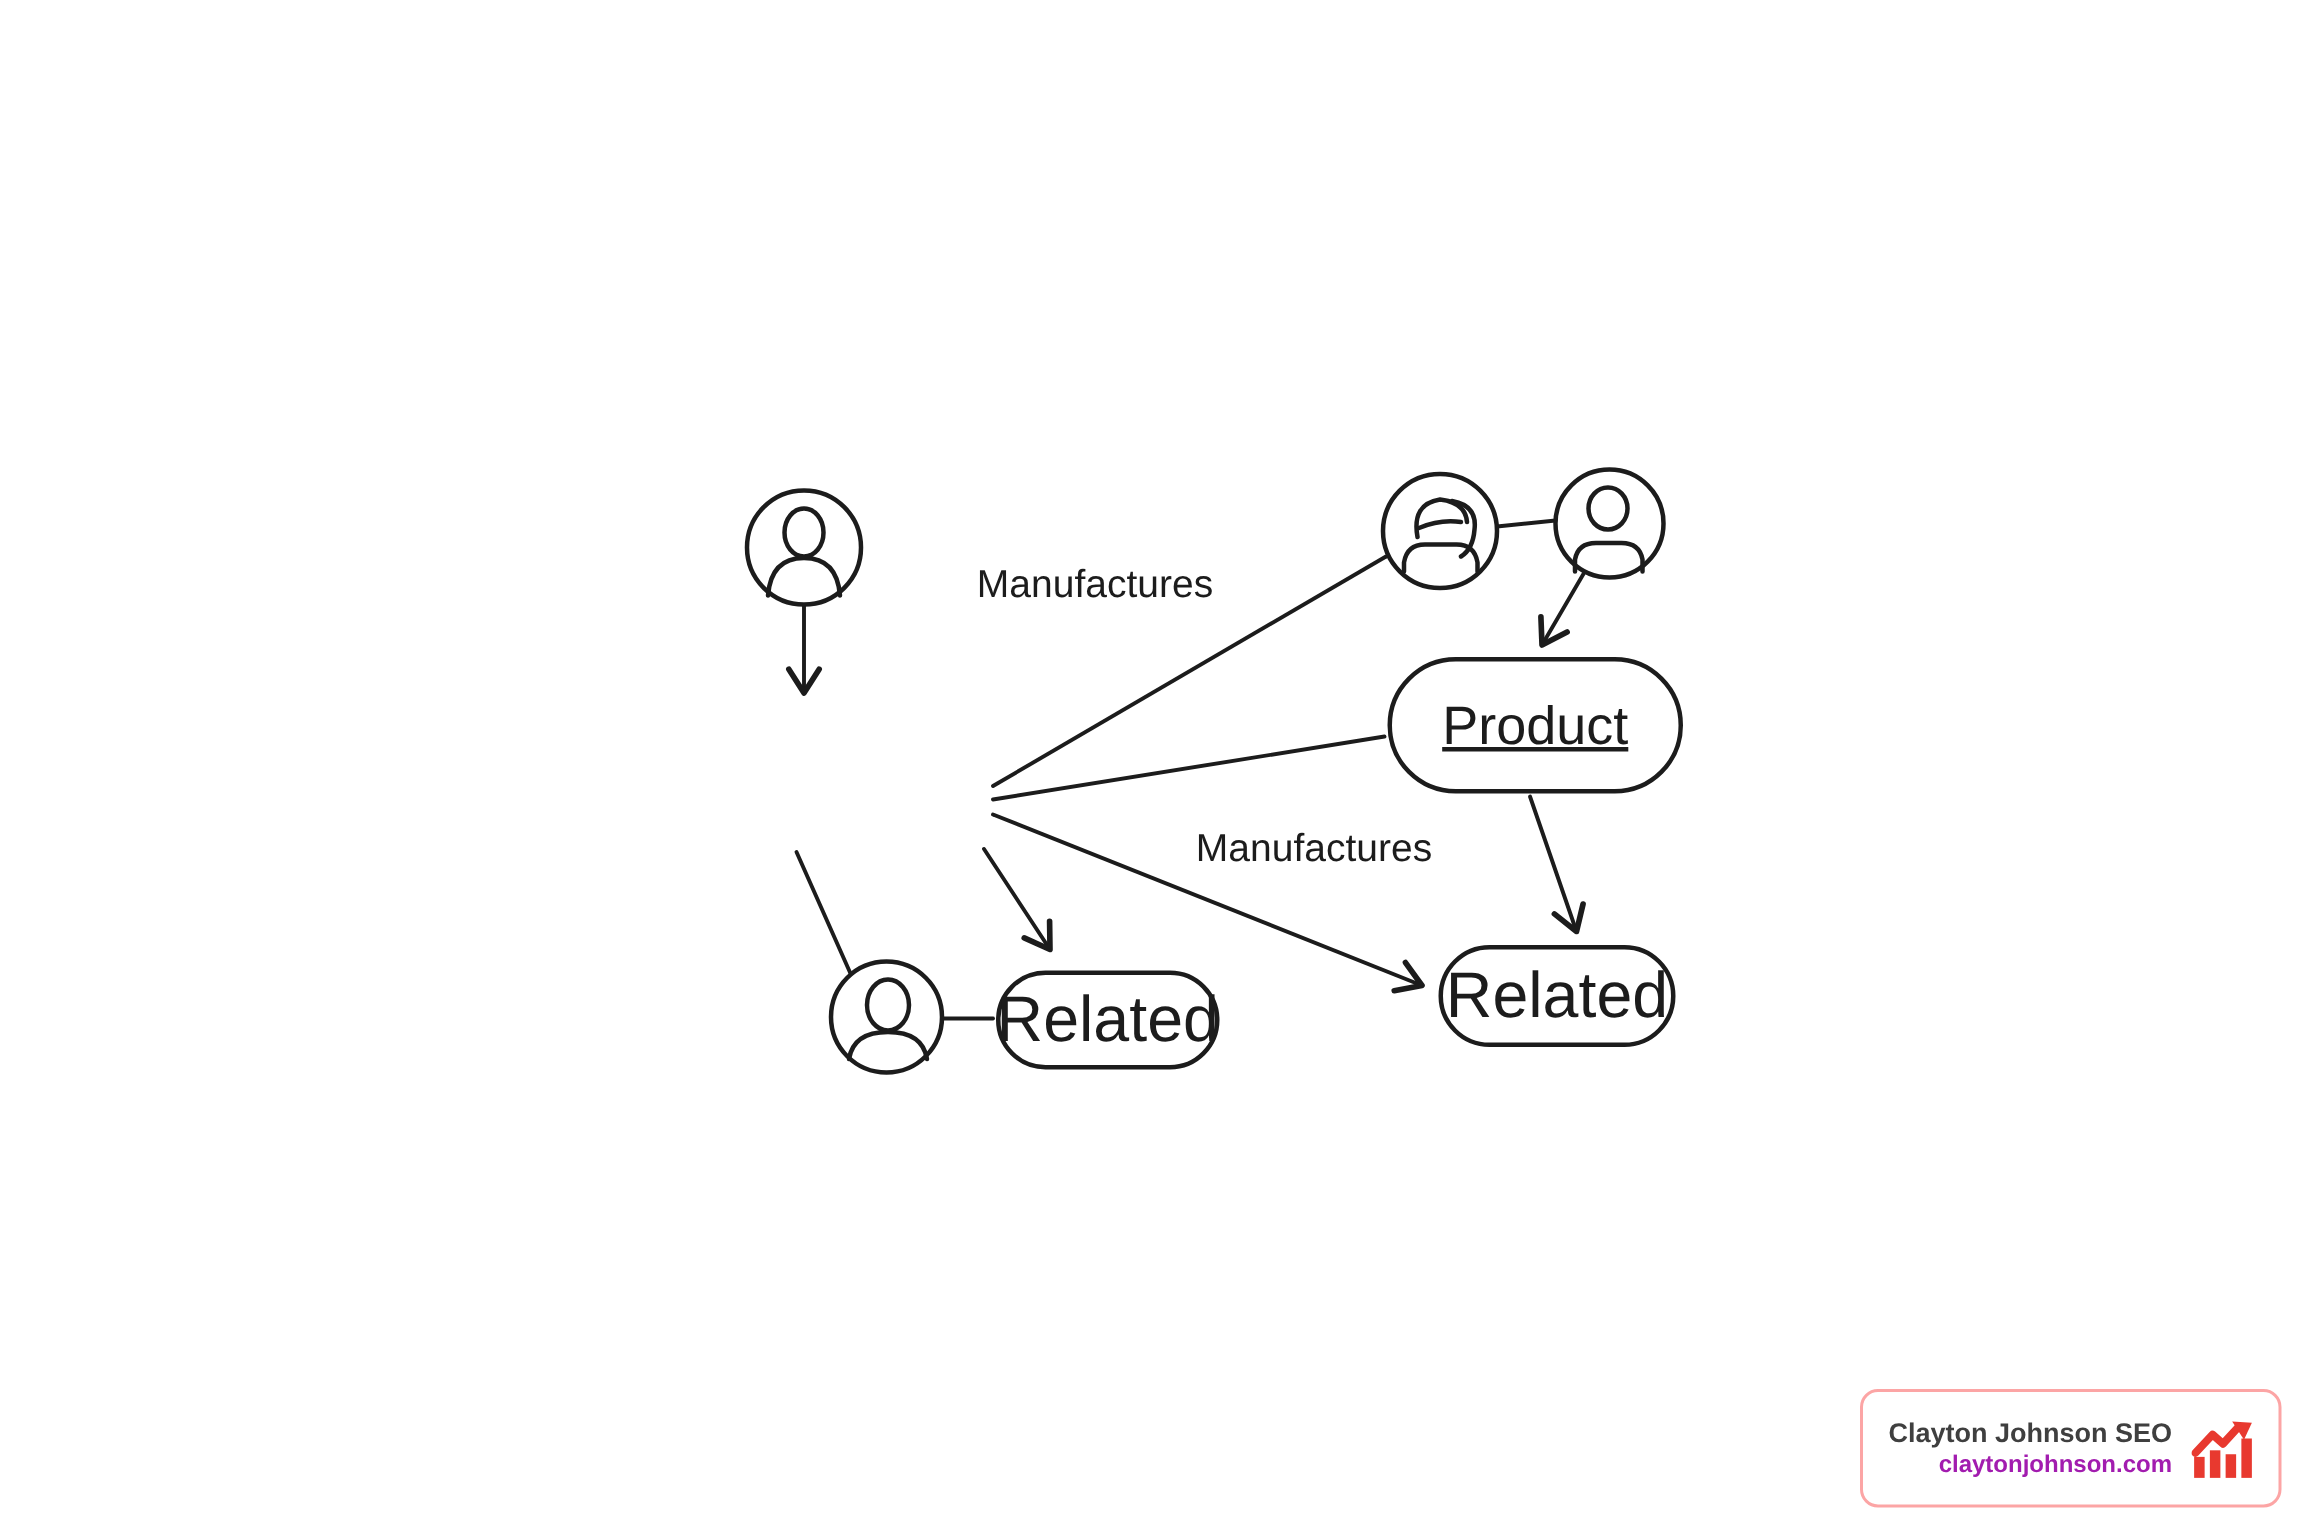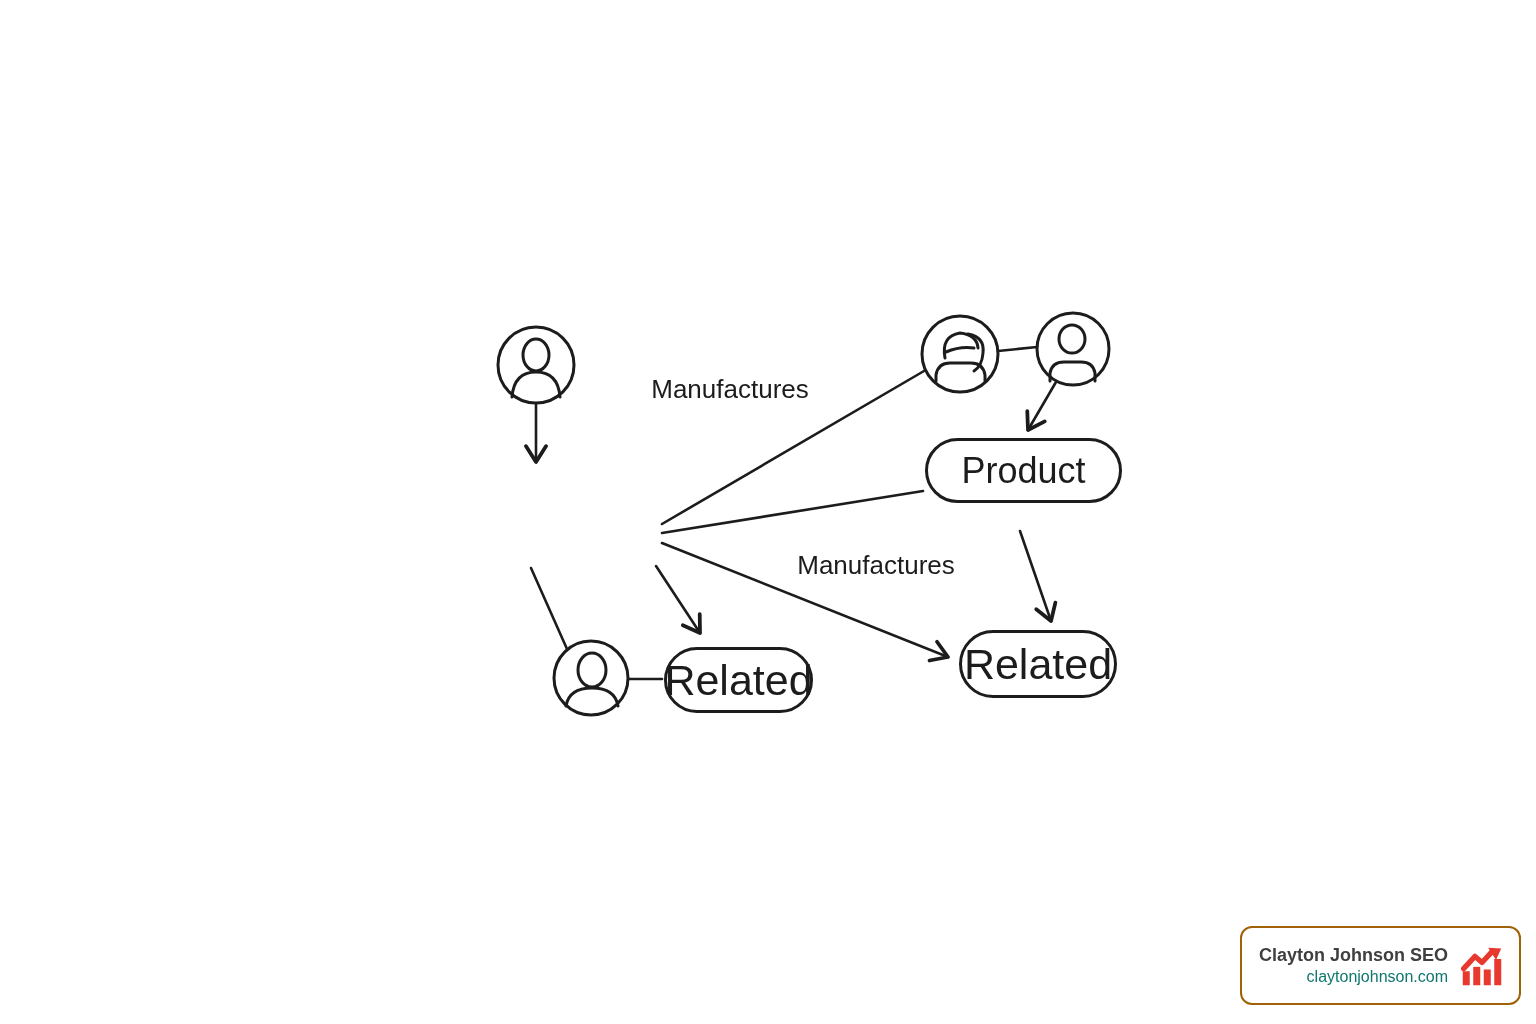--- a/index.html
+++ b/index.html
@@ -36,32 +36,32 @@
     justify-content: center;
     font-size: 26px;
     color: #1c1c1c;
     white-space: nowrap;
   }
   .badge {
     position: absolute;
     left: 1240px; top: 926px;
     width: 281px; height: 79px;
     background: #ffffff;
-    border: 2px solid #a16207;
+    border: 2px solid #fca5a5;
     border-radius: 12px;
     box-sizing: border-box;
     display: flex;
     align-items: center;
     justify-content: flex-end;
     padding-right: 16px;
     gap: 13px;
   }
   .badge-text { text-align: right; line-height: 1.25; }
   .badge-title { font-size: 18px; font-weight: bold; color: #3f3f3f; }
-  .badge-url { font-size: 16px; color: #0f766e; }
+  .badge-url { font-size: 16px; color: #a21caf; font-weight: bold; }
 </style>
 </head>
 <body>
 
 <div class="stage">
 
   <svg class="layer" viewBox="0 0 1536 1024" fill="none" stroke="#1c1c1c" stroke-width="2.6" stroke-linecap="round" stroke-linejoin="round">
     <defs>
       <marker id="arrow" viewBox="-13 -9 14 18" refX="0" refY="0" markerUnits="userSpaceOnUse" markerWidth="26" markerHeight="26" orient="auto">
         <path d="M -11 -7 L 0 0 L -11 7" fill="none" stroke="#1c1c1c" stroke-width="2.6"></path>
@@ -102,21 +102,21 @@
     </g>
 
     <g stroke-width="3">
       <circle cx="591" cy="678" r="37"></circle>
       <ellipse cx="592" cy="670" rx="14" ry="17"></ellipse>
       <path d="M 566 706 Q 569 688 592 688 Q 615 688 618 706"></path>
     </g>
   </svg>
 
 
-  <div class="node big" style="left:925px; top:438px; width:197px; height:65px; border-radius:46px;">
+  <div class="node big" style="left:925px; top:438px; width:197px; height:91px; border-radius:46px;text-decoration:underline;">
     <span>Product</span>
   </div>
 
   <div class="node small" style="left:664px; top:647px; width:149px; height:66px; border-radius:33px;">
     <span>Related</span>
   </div>
 
   <div class="node small" style="left:959px; top:630px; width:158px; height:68px; border-radius:34px;">
     <span>Related</span>
   </div>

